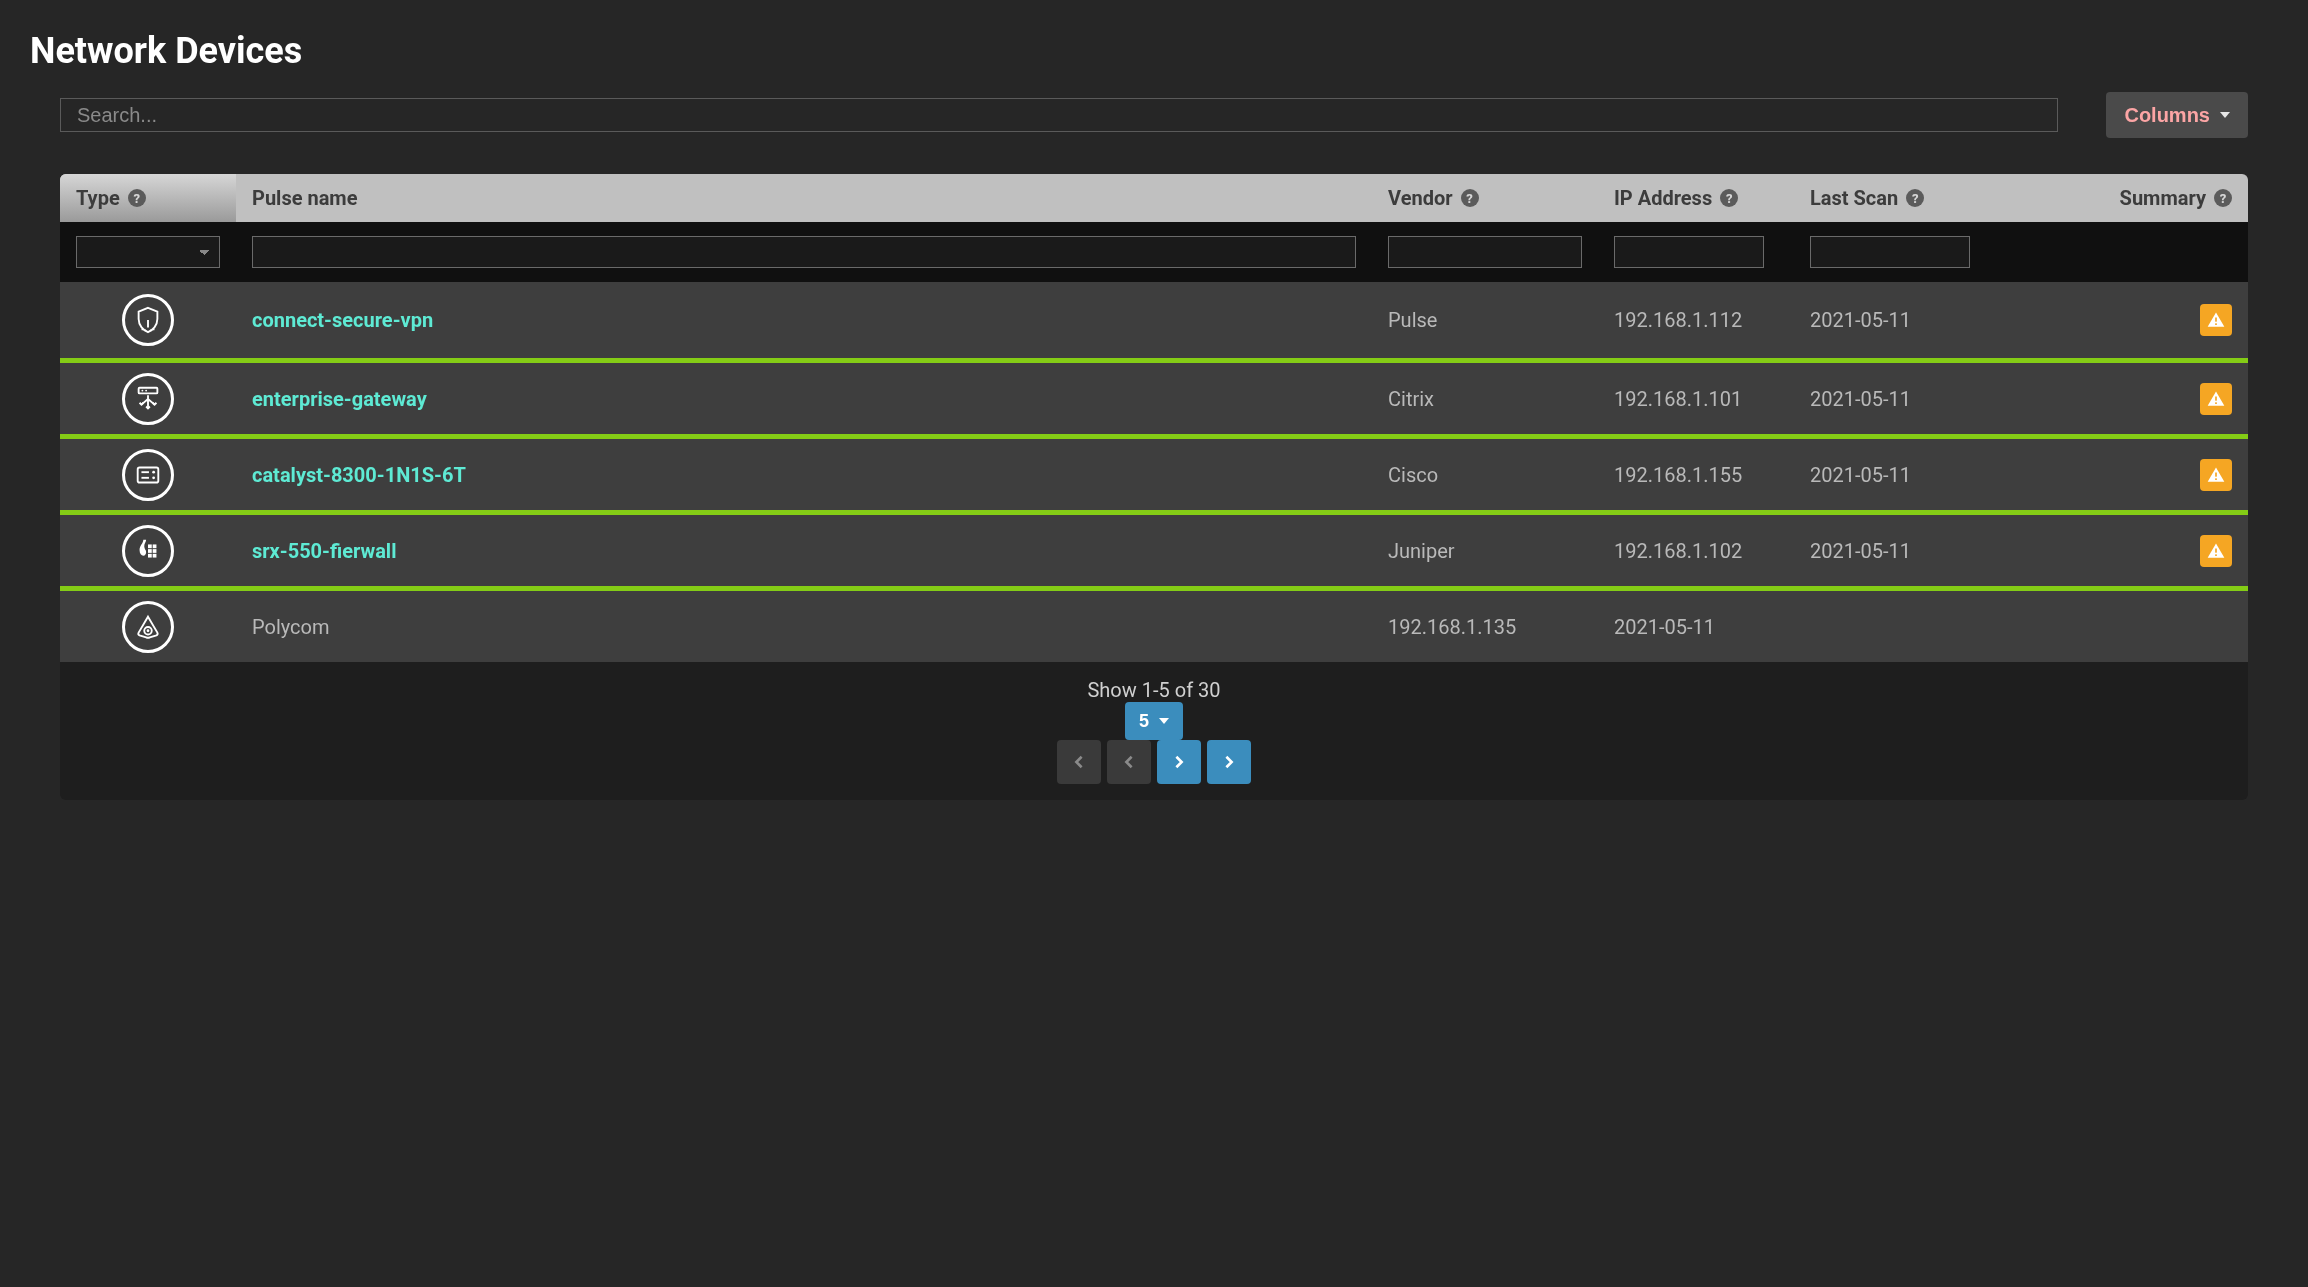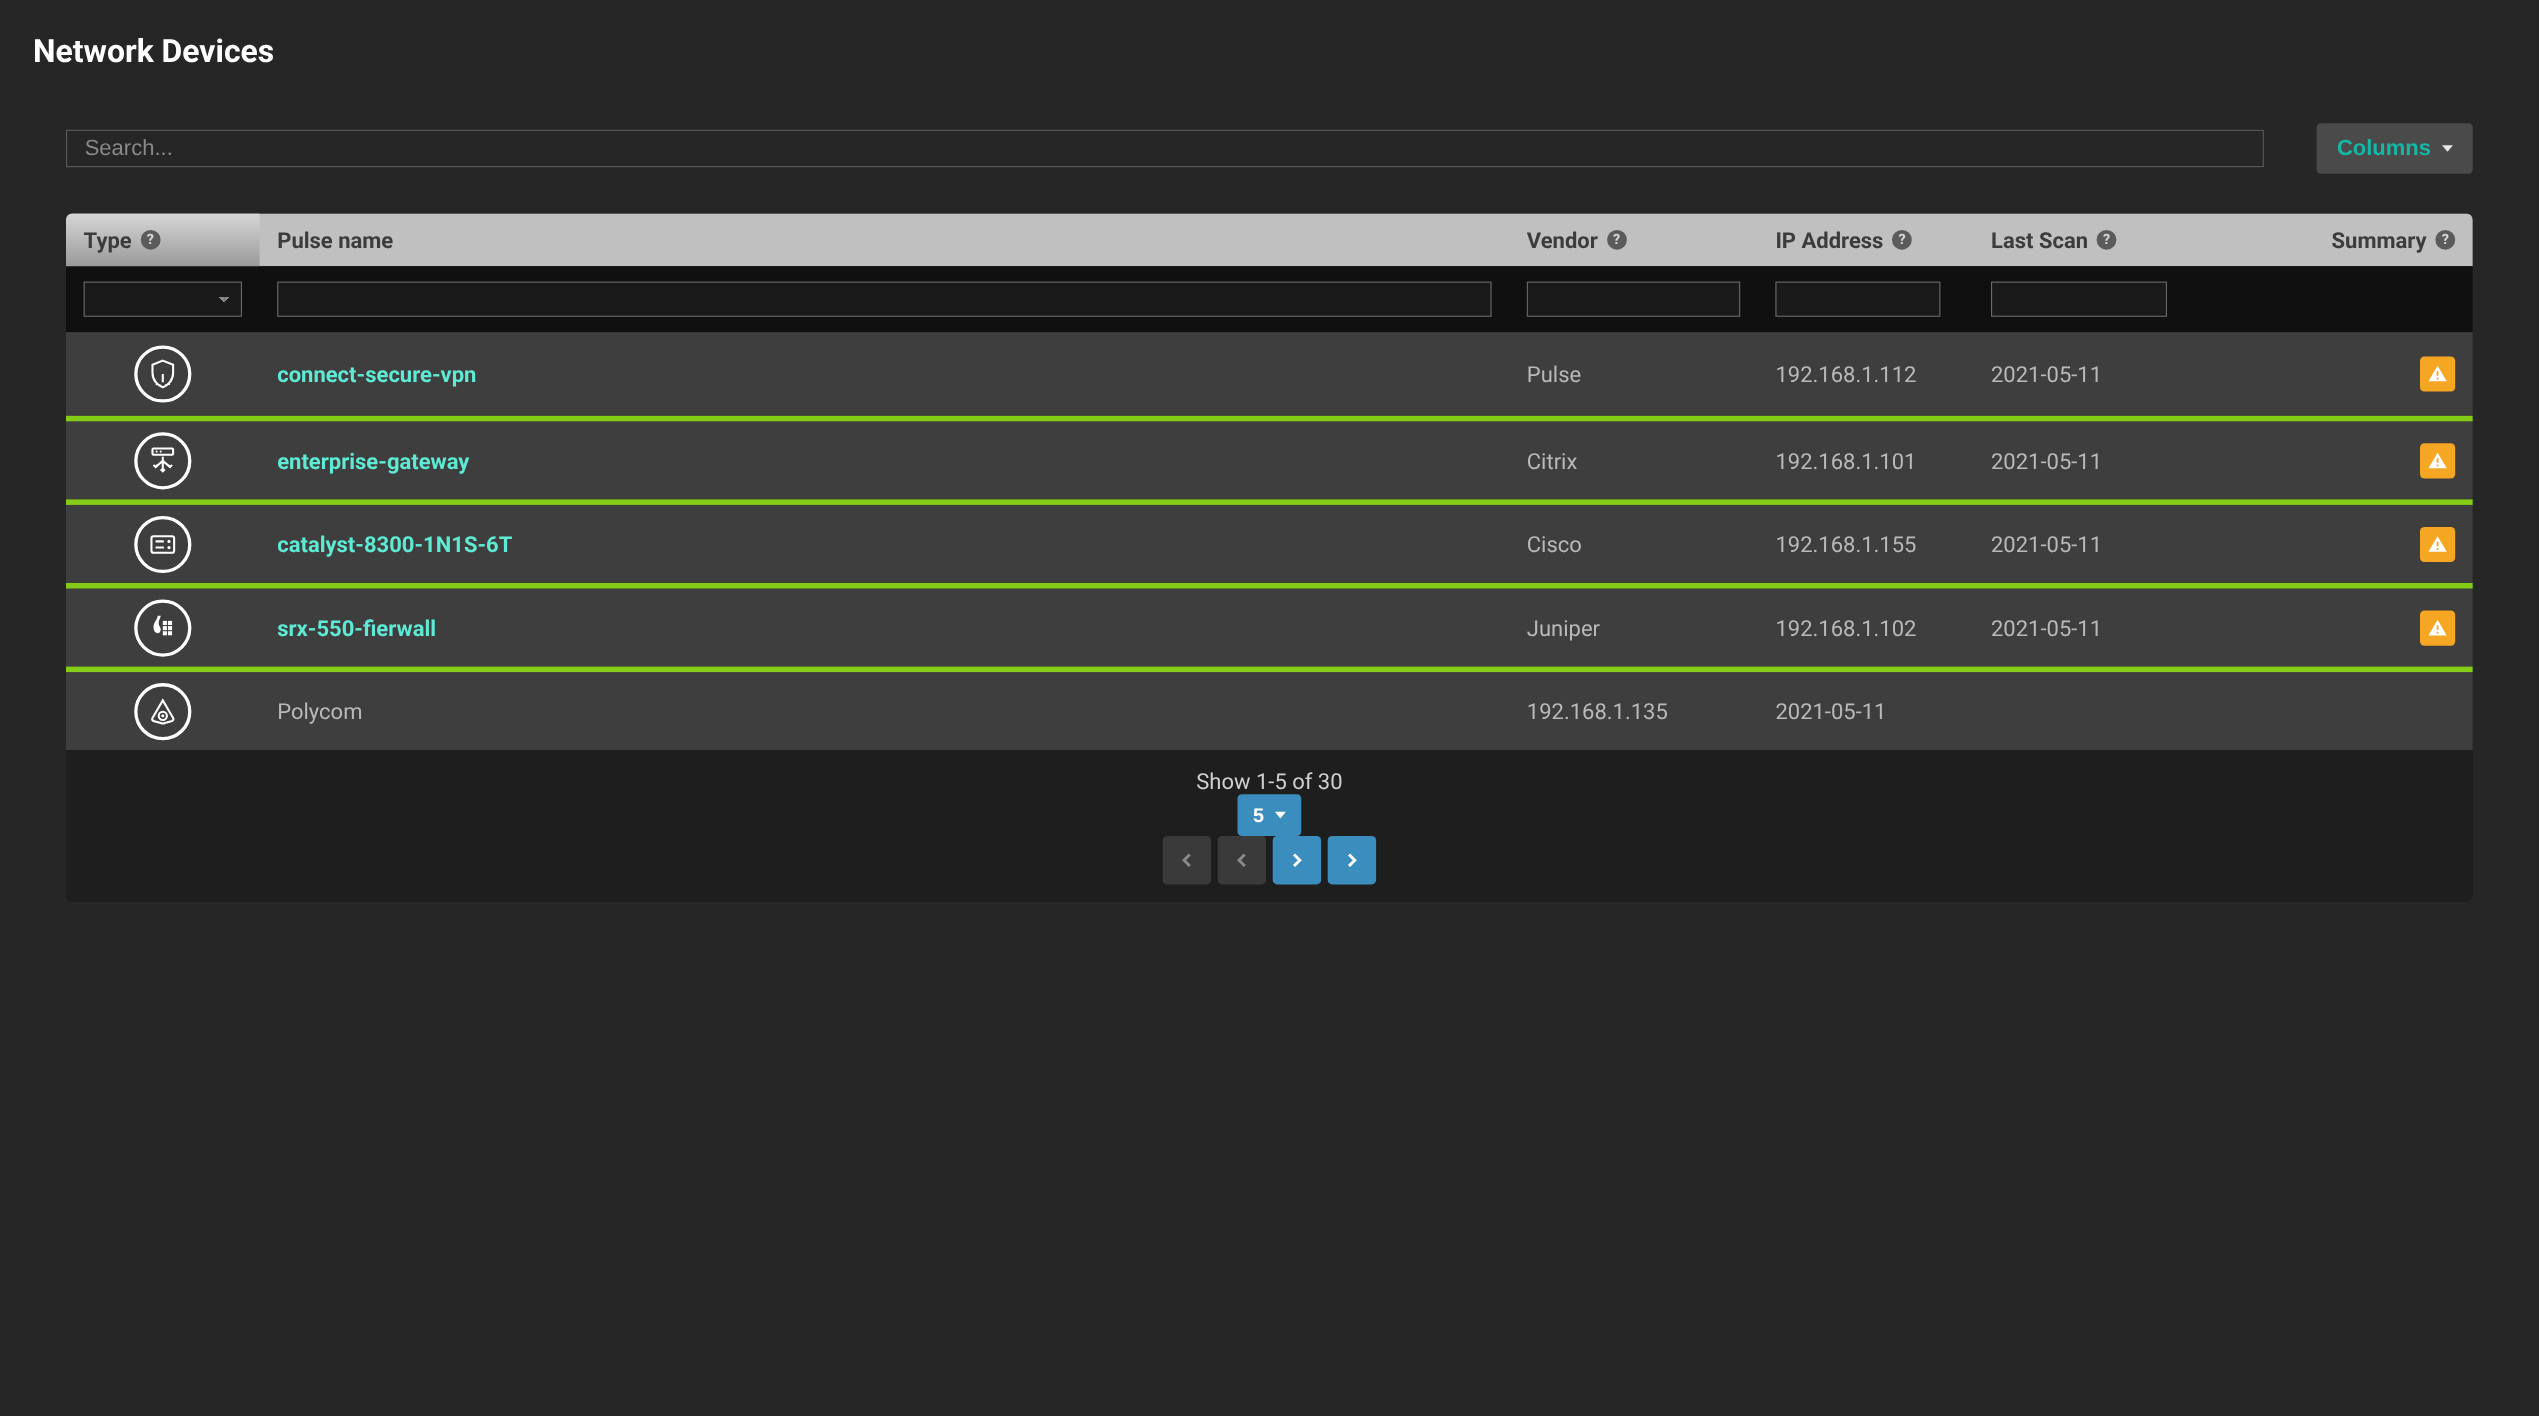--- a/index.html
+++ b/index.html
@@ -7,24 +7,24 @@
     width: 100%;
     height: 100%;
     background: #262626;
     font-family: -apple-system, BlinkMacSystemFont, "Segoe UI", Roboto, "Helvetica Neue", Arial, sans-serif;
     color: #e0e0e0;
   }
   .page {
     padding: 30px 30px 40px 30px;
   }
   .page-title {
-    font-size: 29px;
+    font-size: 36px;
     font-weight: 700;
     color: #ffffff;
-    margin-bottom: 48px;
+    margin-bottom: 20px;
   }
   .toolbar {
     display: flex;
     align-items: center;
     gap: 48px;
     padding: 0 30px;
     margin-bottom: 36px;
   }
   .search-input {
     flex: 1;
@@ -33,21 +33,21 @@
     border: 1px solid #5a5a5a;
     padding: 0 16px;
     font-size: 20px;
     color: #e0e0e0;
     outline: none;
   }
   .search-input::placeholder { color: #8a8a8a; }
   .columns-btn {
     background: #4a4a4a;
     border: none;
-    color: #14b8a6;
+    color: #fca5a5;
     height: 46px;
     padding: 0 18px;
     font-size: 20px;
     font-weight: 600;
     border-radius: 4px;
     display: flex;
     align-items: center;
     gap: 10px;
     cursor: pointer;
   }

